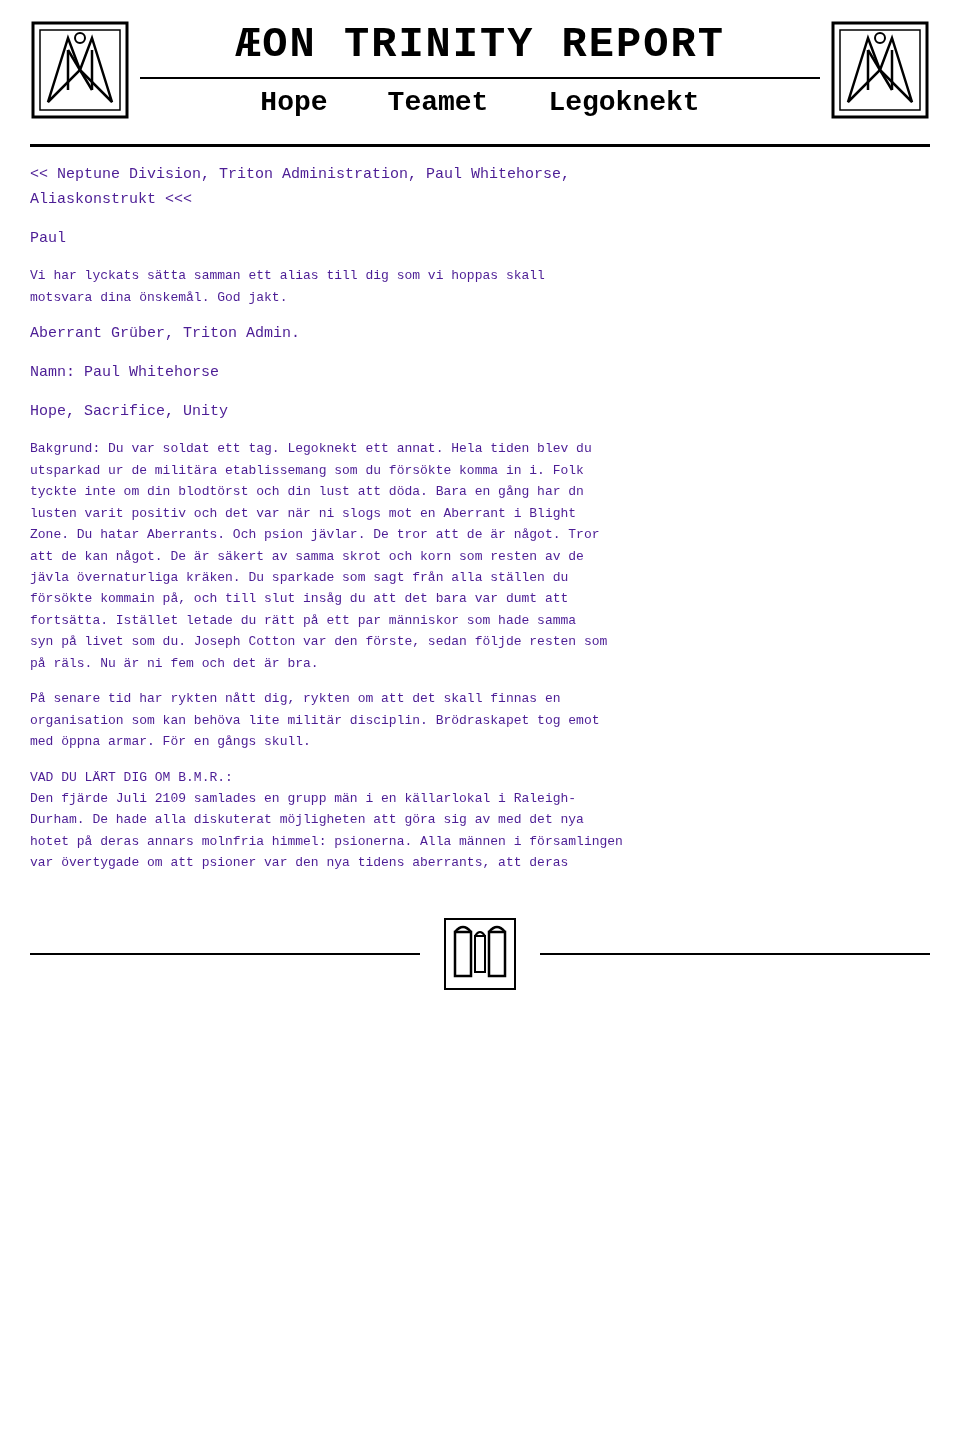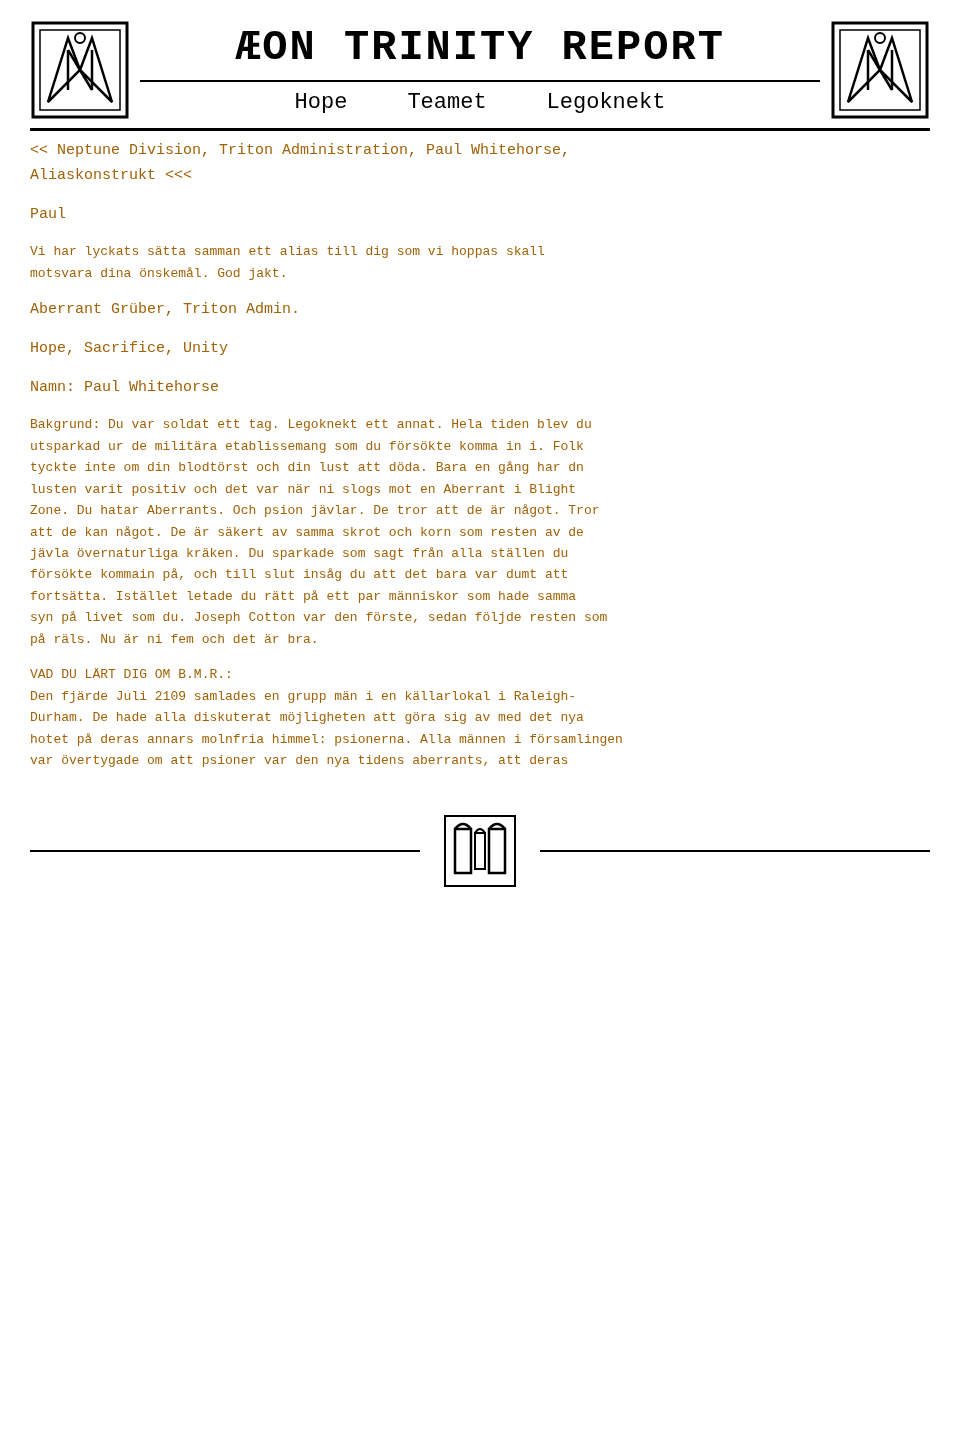--- a/index.html
+++ b/index.html
@@ -25,21 +25,21 @@
       position: relative;
     }
 
     
     .header {
       display: flex;
       align-items: center;
       justify-content: space-between;
       margin-bottom: 0;
       border-bottom: 3px solid #000;
-      padding-bottom: 8px;
+      padding-bottom: 24px;
     }
 
     .header-logo-left {
       width: 100px;
       height: 100px;
       flex-shrink: 0;
     }
 
     .header-center {
       flex: 1;
@@ -60,44 +60,44 @@
       display: flex;
       justify-content: center;
       align-items: center;
       gap: 60px;
       margin-top: 8px;
       border-top: 2px solid #000;
       padding-top: 8px;
     }
 
     .header-subtitle-item {
-      font-size: 22px;
-      font-weight: normal;
+      font-size: 28px;
+      font-weight: bold;
       font-family: 'Courier New', Courier, monospace;
     }
 
     .header-logo-right {
       width: 100px;
       height: 100px;
       flex-shrink: 0;
     }
 
     
     .logo-svg {
       width: 100px;
       height: 100px;
     }
 
     
     .content {
-      margin-top: 8px;
+      margin-top: 16px;
       font-family: 'Courier New', Courier, monospace;
       font-size: 15px;
       line-height: 1.6;
-      color: #a16207;
+      color: #4c1d95;
     }
 
     .section-gap {
       margin-bottom: 18px;
     }
 
     
     .footer-area {
       display: flex;
       align-items: center;
@@ -197,36 +197,39 @@
     <div class="text-block-left">&lt;&lt; Neptune Division, Triton Administration, Paul Whitehorse,
 Aliaskonstrukt &lt;&lt;&lt;</div>
 
     <div class="text-block-left">Paul</div>
 
     <div class="text-block">Vi har lyckats sätta samman ett alias till dig som vi hoppas skall
 motsvara dina önskemål. God jakt.</div>
 
     <div class="text-block-left">Aberrant Grüber, Triton Admin.</div>
 
+    <div class="text-block-left">Namn: Paul Whitehorse</div>
+
     <div class="text-block-left section-gap">Hope, Sacrifice, Unity</div>
-
-    <div class="text-block-left">Namn: Paul Whitehorse</div>
 
     <div class="text-block">Bakgrund: Du var soldat ett tag. Legoknekt ett annat. Hela tiden blev du
 utsparkad ur de militära etablissemang som du försökte komma in i. Folk
 tyckte inte om din blodtörst och din lust att döda. Bara en gång har dn
 lusten varit positiv och det var när ni slogs mot en Aberrant i Blight
 Zone. Du hatar Aberrants. Och psion jävlar. De tror att de är något. Tror
 att de kan något. De är säkert av samma skrot och korn som resten av de
 jävla övernaturliga kräken. Du sparkade som sagt från alla ställen du
 försökte kommain på, och till slut insåg du att det bara var dumt att
 fortsätta. Istället letade du rätt på ett par människor som hade samma
 syn på livet som du. Joseph Cotton var den förste, sedan följde resten som
 på räls. Nu är ni fem och det är bra.</div>
 
+    <div class="text-block">På senare tid har rykten nått dig, rykten om att det skall finnas en
+organisation som kan behöva lite militär disciplin. Brödraskapet tog emot
+med öppna armar. För en gångs skull.</div>
 
 
     <div class="text-block">VAD DU LÄRT DIG OM B.M.R.:
 Den fjärde Juli 2109 samlades en grupp män i en källarlokal i Raleigh-
 Durham. De hade alla diskuterat möjligheten att göra sig av med det nya
 hotet på deras annars molnfria himmel: psionerna. Alla männen i församlingen
 var övertygade om att psioner var den nya tidens aberrants, att deras</div>
 
   </div>
 

